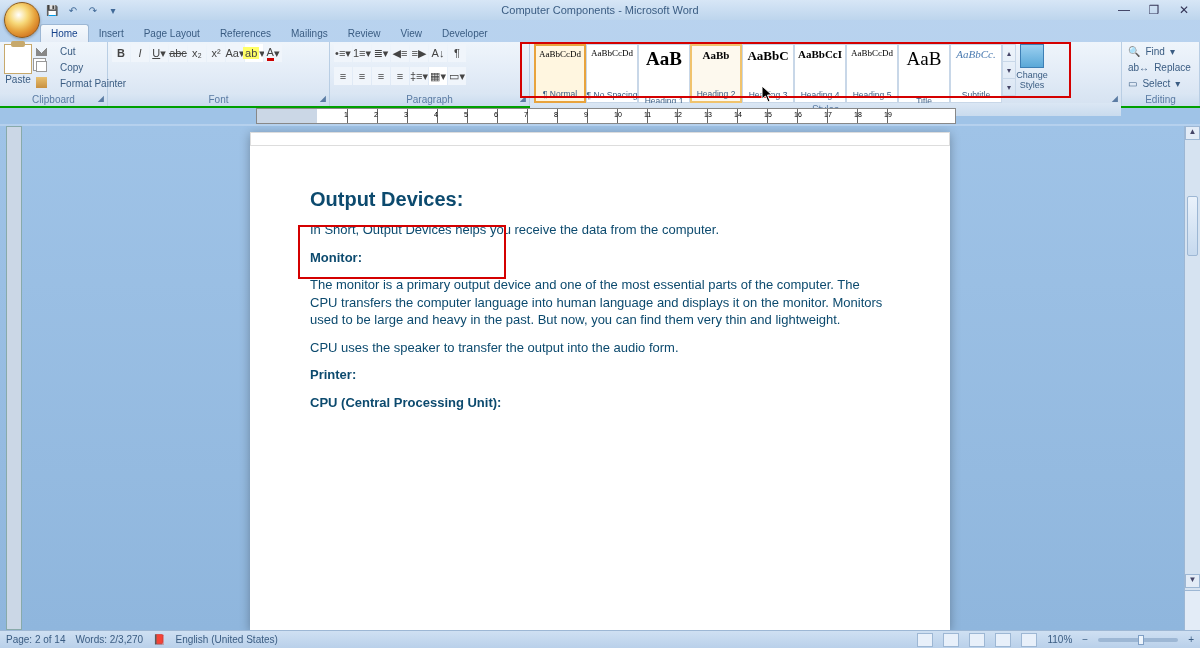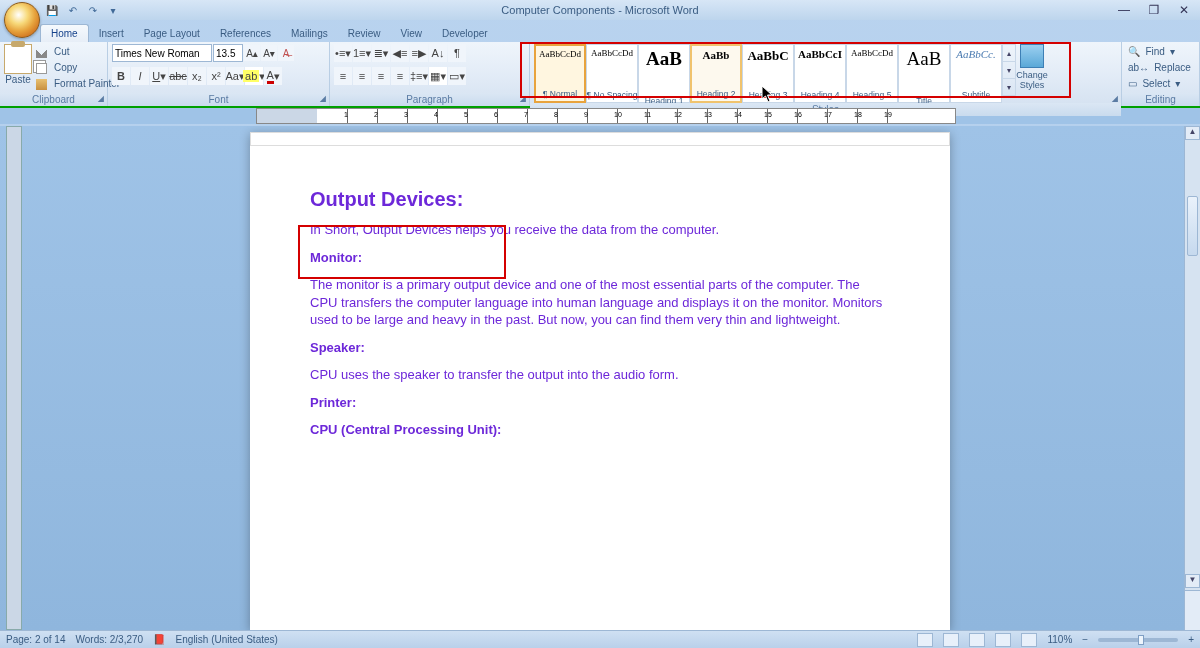--- a/index.html
+++ b/index.html
@@ -24,21 +24,21 @@
 .group { border-right:1px solid #b9cee4; display:flex; flex-direction:column; justify-content:space-between; padding:2px 4px 0; position:relative;}
 .group .content { display:flex; align-items:flex-start; gap:2px; flex:1;}
 .group .label { text-align:center; font-size:10px; color:#5a7ba3; padding:1px 0; background:linear-gradient(to bottom,#dbe7f4,#c9dbee); margin: 0 -4px;}
 .group .launcher{position:absolute; right:3px; bottom:3px; font-size:8px; color:#5a7ba3;}
 
 
 .clipboard .paste { width:34px; text-align:center; font-size:10px; color:#3a5c82;}
 .clipboard .paste .icn{width:28px;height:30px;margin:0 auto;background:#fff;border:1px solid #c7a96c;position:relative;}
 .clipboard .paste .icn::before{content:"";position:absolute;top:-4px;left:6px;width:14px;height:6px;background:#c7a96c;border-radius:2px;}
 .clipboard .mini { display:flex; flex-direction:column; gap:1px; font-size:10px; color:#3a5c82;}
-.clipboard .mini span{display:flex;align-items:flex-end;gap:5px;white-space:nowrap;padding:1px 2px;}
+.clipboard .mini span{display:flex;align-items:flex-start;gap:11px;white-space:nowrap;padding:1px 2px;}
 .clipboard .mini .icn{width:11px;height:11px;display:inline-block;}
 
 
 .fontg .row{display:flex;gap:1px;align-items:center;margin-bottom:3px;}
 .fontg select,.fontg .selbox{font-size:10px;border:1px solid #9db7d4;background:#fff;height:18px;}
 .fontname{width:100px;padding:0 2px;}
 .fontsize{width:30px;padding:0 2px;}
 .icbtn{width:18px;height:18px;border:1px solid transparent;display:inline-flex;align-items:center;justify-content:center;font-size:11px;color:#444;background:#f0f5fb;}
 .icbtn.small{width:16px;height:16px;font-size:10px;}
 
@@ -65,21 +65,21 @@
 
 
 .ruler-wrap{background:#9fc3e7;height:16px; display:flex; padding-left:256px;}
 .ruler{flex:0 0 700px;height:16px;background:#fff;border:1px solid #888;font-size:7px;display:flex;position:relative;overflow:hidden;}
 .ruler .shade{background:#cbd7e6;height:100%;}
 .ruler .tick{position:absolute;top:0;height:100%;border-left:1px solid #666;}
 
 
 .doc-area{position:absolute;top:126px;left:0;right:0;bottom:18px;background:linear-gradient(to bottom,#9fc3e7,#8fb6dd);display:flex;justify-content:center;overflow:hidden;}
 .v-ruler{position:absolute;left:6px;top:0;bottom:0;width:16px;background:#cbd7e6;border:1px solid #8aa;}
-.page{width:700px;background:#fff;box-shadow:0 2px 10px rgba(0,0,0,.3);margin-top:6px;padding:18px 60px 20px 60px;font-family:"Times New Roman",serif;color:#6d28d9;}
+.page{width:700px;background:#fff;box-shadow:0 2px 10px rgba(0,0,0,.3);margin-top:6px;padding:18px 60px 20px 60px;font-family:"Times New Roman",serif;color:#0c4a6e;}
 .page .prev-page-stub{height:14px;border:1px solid #ddd;background:#fff;margin:-18px -60px 42px -60px;}
 .page h2{font-size:20px;font-weight:bold;margin:6px 0 10px;}
 .page p{font-size:13px;line-height:1.35;margin-bottom:10px;}
 .page .b{font-weight:bold;}
 .out-redbox{position:absolute;border:2px solid #d40000;z-index:30;pointer-events:none;}
 
 
 .vscroll{position:absolute;right:0;top:126px;bottom:18px;width:16px;background:#d6e3f1;border-left:1px solid #9db7d4;}
 .vscroll .thumb{position:absolute;left:2px;right:2px;top:70px;height:60px;background:linear-gradient(#eaf2fb,#c6d9ee);border:1px solid #9db7d4;border-radius:2px;}
 .vscroll .btn{position:absolute;left:0;right:0;height:14px;background:#e3ecf7;border:1px solid #9db7d4;text-align:center;font-size:8px;color:#446;}
@@ -150,27 +150,20 @@
             <span>Format Painter</span>
           </span>
       </div>
     </div>
     <div class="label">Clipboard</div>
     <div class="launcher">◢</div>
   </div>
 
   <div class="group fontg" style="width:222px">
     <div class="content" style="flex-direction:column;">
-      <div class="row">
-        <input class="selbox fontname" value="Times New Roman" style="">
-        <input class="selbox fontsize" value="13.5" style="">
-        <div class="icbtn small">A▴</div>
-        <div class="icbtn small">A▾</div>
-        <div class="icbtn small" style="color:#c05050">A̶</div>
-      </div>
       <div class="row">
         <div class="icbtn">
             <b>B</b>
           </div>
         <div class="icbtn">
             <i>I</i>
           </div>
         <div class="icbtn"><u>U</u>▾</div>
         <div class="icbtn">
             <s>abc</s>
@@ -327,21 +320,20 @@
 </div>
 
 <div class="doc-area">
   <div class="v-ruler"></div>
   <div class="page">
     <div class="prev-page-stub"></div>
     <h2>Output Devices:</h2>
     <p>In Short, Output Devices helps you receive the data from the computer.</p>
     <p class="b">Monitor:</p>
     <p>The monitor is a primary output device and one of the most essential parts of the computer. The CPU transfers the computer language into human language and displays it on the monitor. Monitors used to be large and heavy in the past. But now, you can find them very thin and lightweight.</p>
-    <p class="b">Speaker:</p>
     <p>CPU uses the speaker to transfer the output into the audio form.</p>
     <p class="b">Printer:</p>
     <p class="b">CPU (Central Processing Unit):</p>
   </div>
   <div class="out-redbox" style="left:298px;top:99px;width:208px;height:54px;"></div>
 </div>
 
 <div class="vscroll">
   <div class="btn up">▲</div>
   <div class="thumb"></div>

